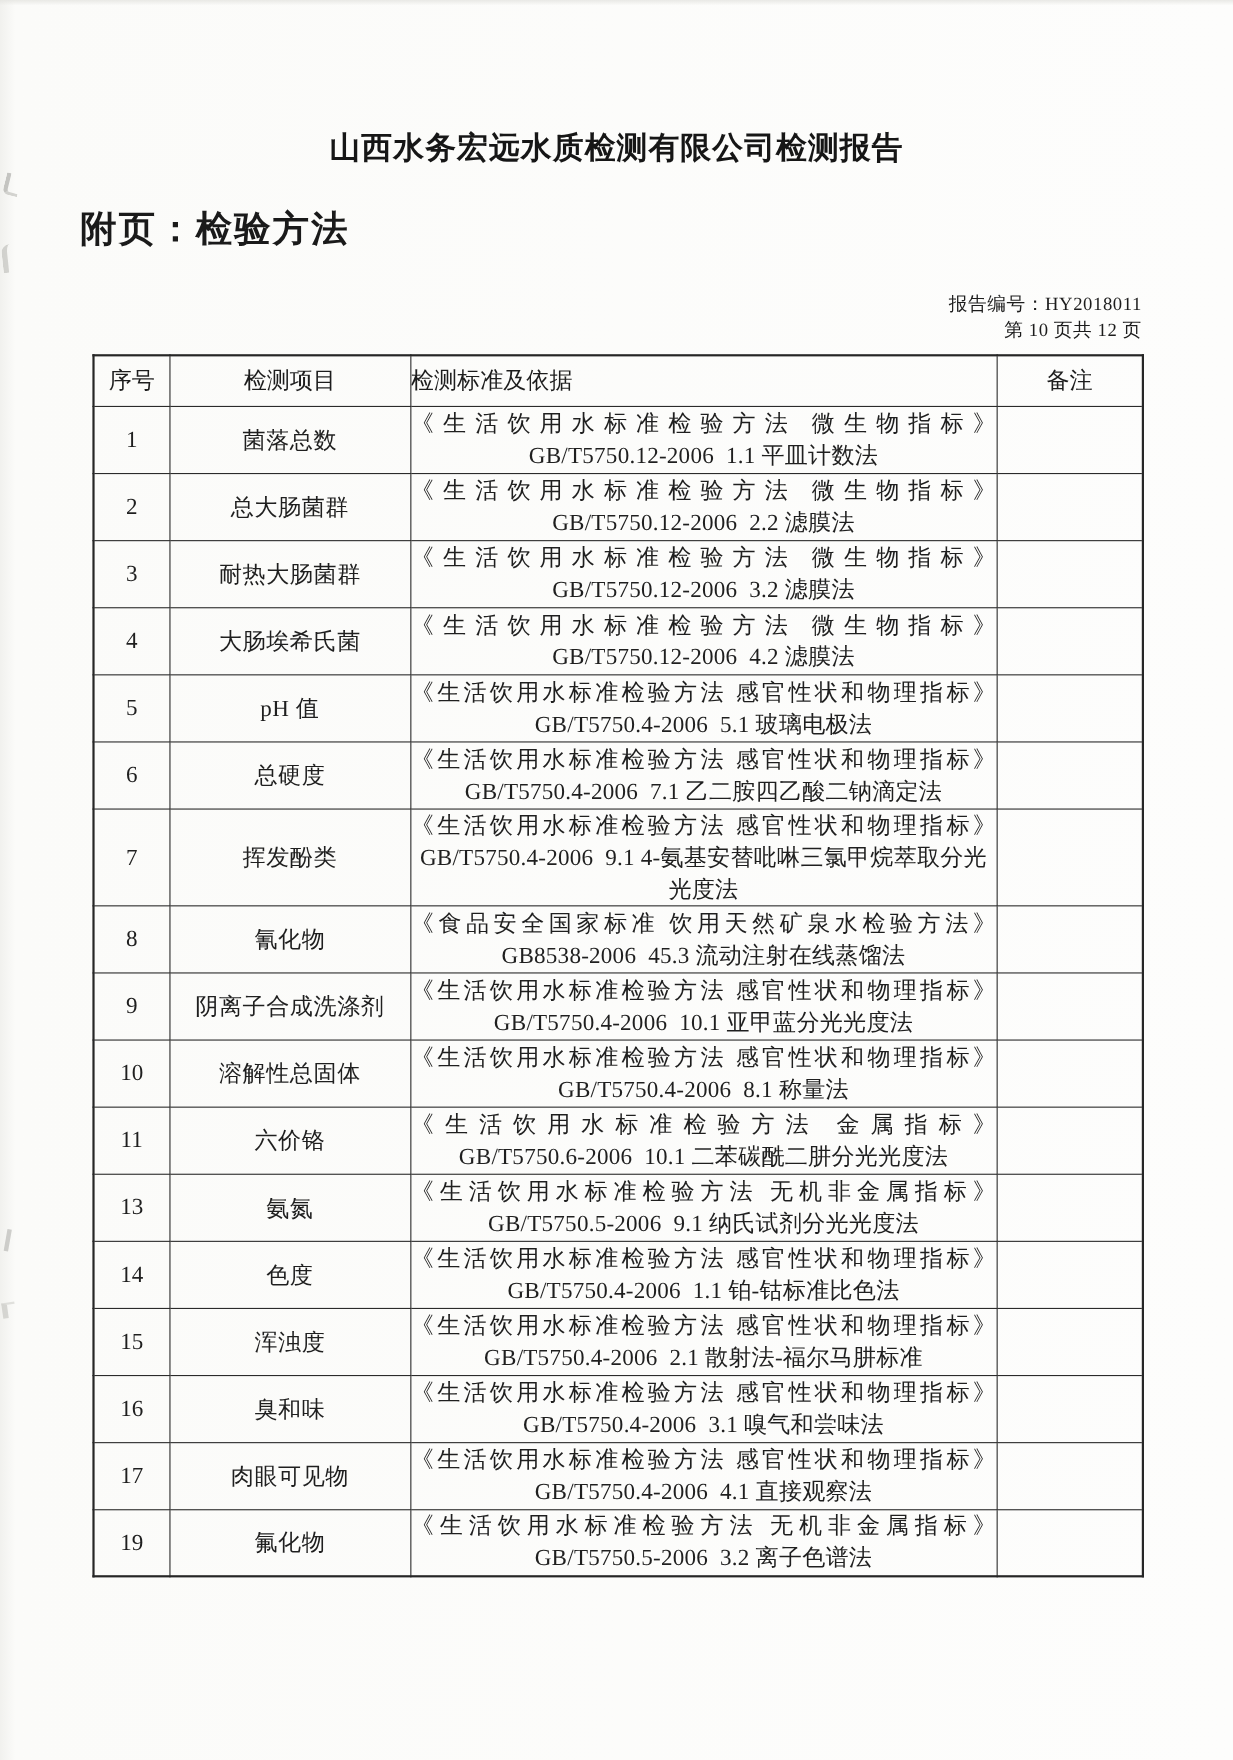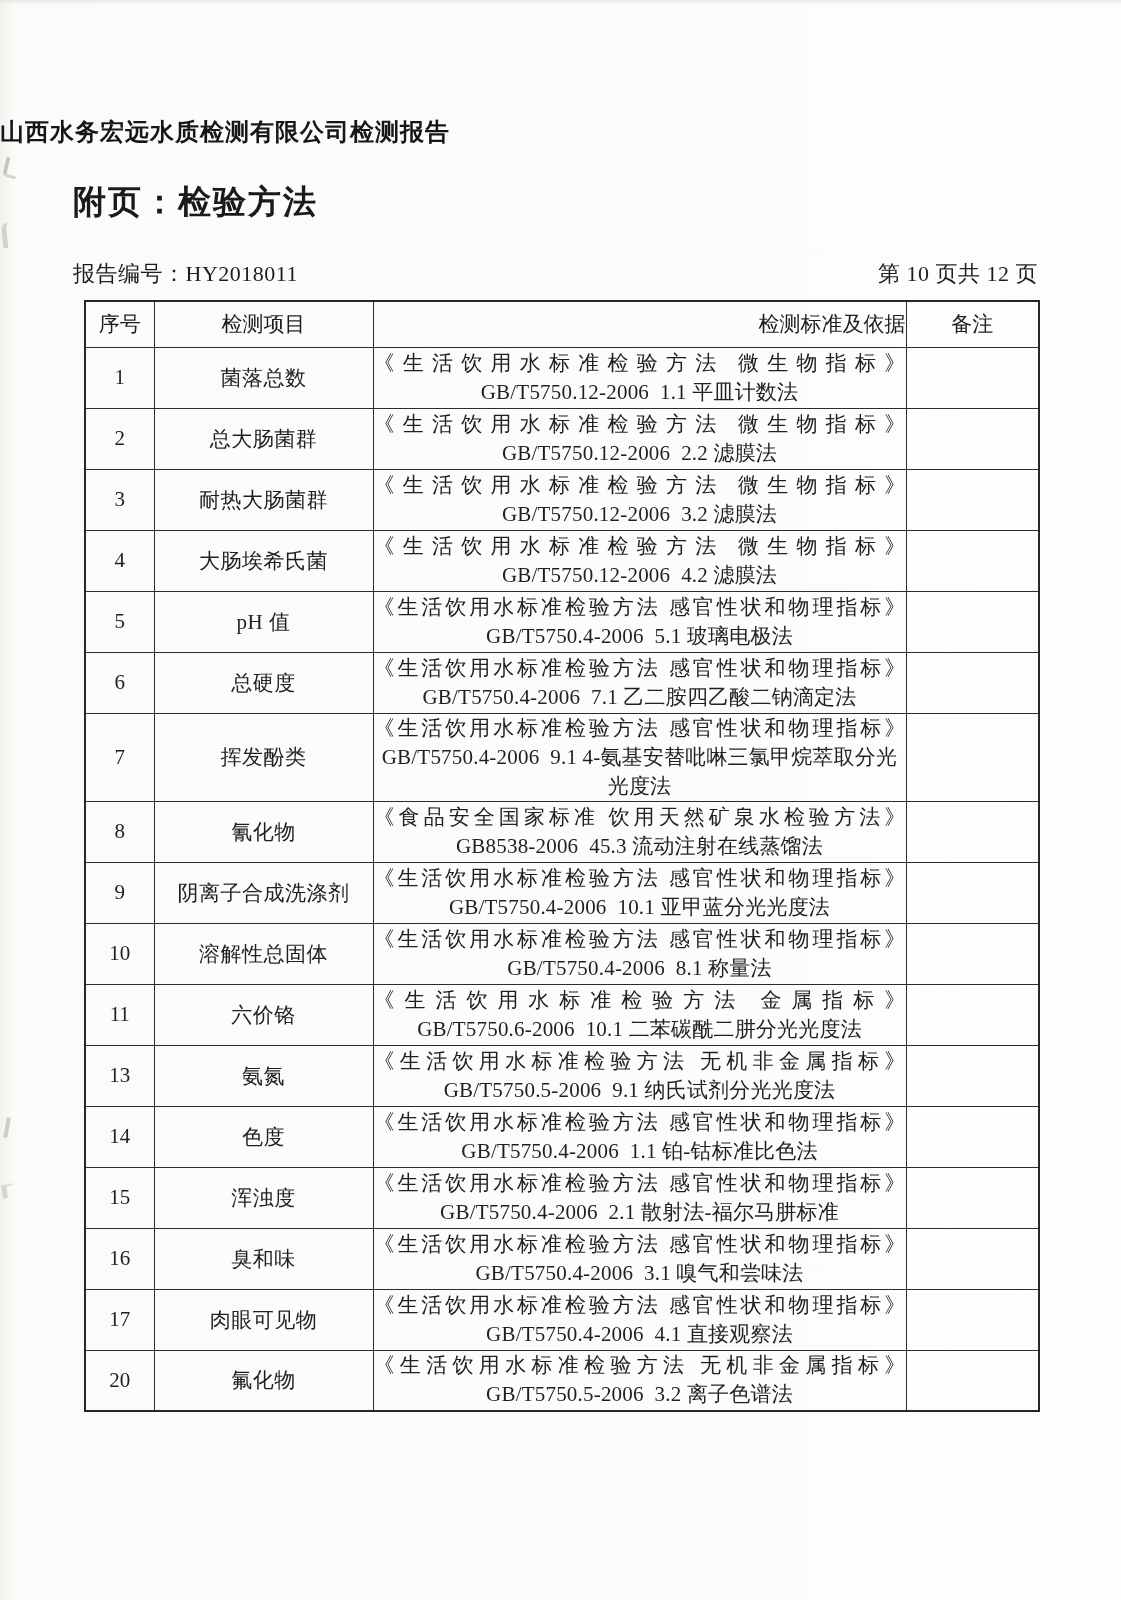--- a/index.html
+++ b/index.html
@@ -30,42 +30,44 @@
            border-left: 4px solid #a3a3a0; opacity: .5; transform: rotate(10deg); }
   .art-4 { left: 2px;  top: 1184px; width: 12px; height: 14px;
            border-left: 5px solid #b0b0ab; border-top: 2px solid #c2c2bd;
            opacity: .45; transform: rotate(-8deg); }
   .art-5 { left: 0px; top: 0px; width: 1121px; height: 5px;
            background: linear-gradient(180deg, #e4e4e0, rgba(255,255,255,0)); opacity: .8; }
 
   .doc-title {
     margin: 0;
     padding-top: 116px;
+    text-align: center;
     font-family: "Liberation Sans", "DejaVu Sans", sans-serif;
     font-weight: 700;
-    font-size: 24px;
+    font-size: 28px;
     letter-spacing: 1px;
     color: #161616;
   }
   .doc-subtitle {
     margin: 32px 0 0 73px;
     font-family: "Liberation Sans", "DejaVu Sans", sans-serif;
     font-weight: 700;
     font-size: 33px;
     letter-spacing: 2px;
     color: #1a1a1a;
   }
   .meta-row {
     display: flex;
     justify-content: space-between;
-    align-items: center;
+    align-items: flex-end;
     margin: 34px 0 0 73px;
     width: 965px;
-    font-size: 22px;
+    font-size: 17px;
     color: #1c1c1c;
+    flex-direction: column;
   }
   .report-no { letter-spacing: .5px; }
   .page-indicator { letter-spacing: .5px; }
 
   table.methods {
     margin: 11px 0 0 84px;
     width: 954px;
     border-collapse: collapse;
     table-layout: fixed;
     border: 2.5px solid #262626;
@@ -73,21 +75,21 @@
   }
   table.methods th, table.methods td {
     border: 1.5px solid #2b2b2b;
     padding: 0;
     font-weight: 400;
     overflow: hidden;
   }
   thead tr { height: 46px; }
   th { font-size: 21px; color: #1d1d1d; }
   th.h-no, th.h-item, th.h-remark { text-align: center; }
-  th.h-std { text-align: right; padding-left: 13px; }
+  th.h-std { text-align: left; padding-left: 13px; }
 
   tbody tr { height: 61px; }
   td.c-no {
     text-align: center;
     vertical-align: middle;
     font-size: 21px;
   }
   td.c-item {
     text-align: center;
     vertical-align: middle;
@@ -306,21 +308,21 @@
     <td class="c-no">17</td>
     <td class="c-item">肉眼可见物</td>
     <td class="c-std">
       <div class="std-title">《生活饮用水标准检验方法 感官性状和物理指标》</div>
       <div class="std-method">GB/T5750.4-2006  4.1 直接观察法</div>
     </td>
     <td class="c-remark"></td>
   </tr>
 
   <tr>
-    <td class="c-no">20</td>
+    <td class="c-no">19</td>
     <td class="c-item">氟化物</td>
     <td class="c-std">
       <div class="std-title">《生活饮用水标准检验方法 无机非金属指标》</div>
       <div class="std-method">GB/T5750.5-2006  3.2 离子色谱法</div>
     </td>
     <td class="c-remark"></td>
   </tr>
 </tbody>
   </table>
 

